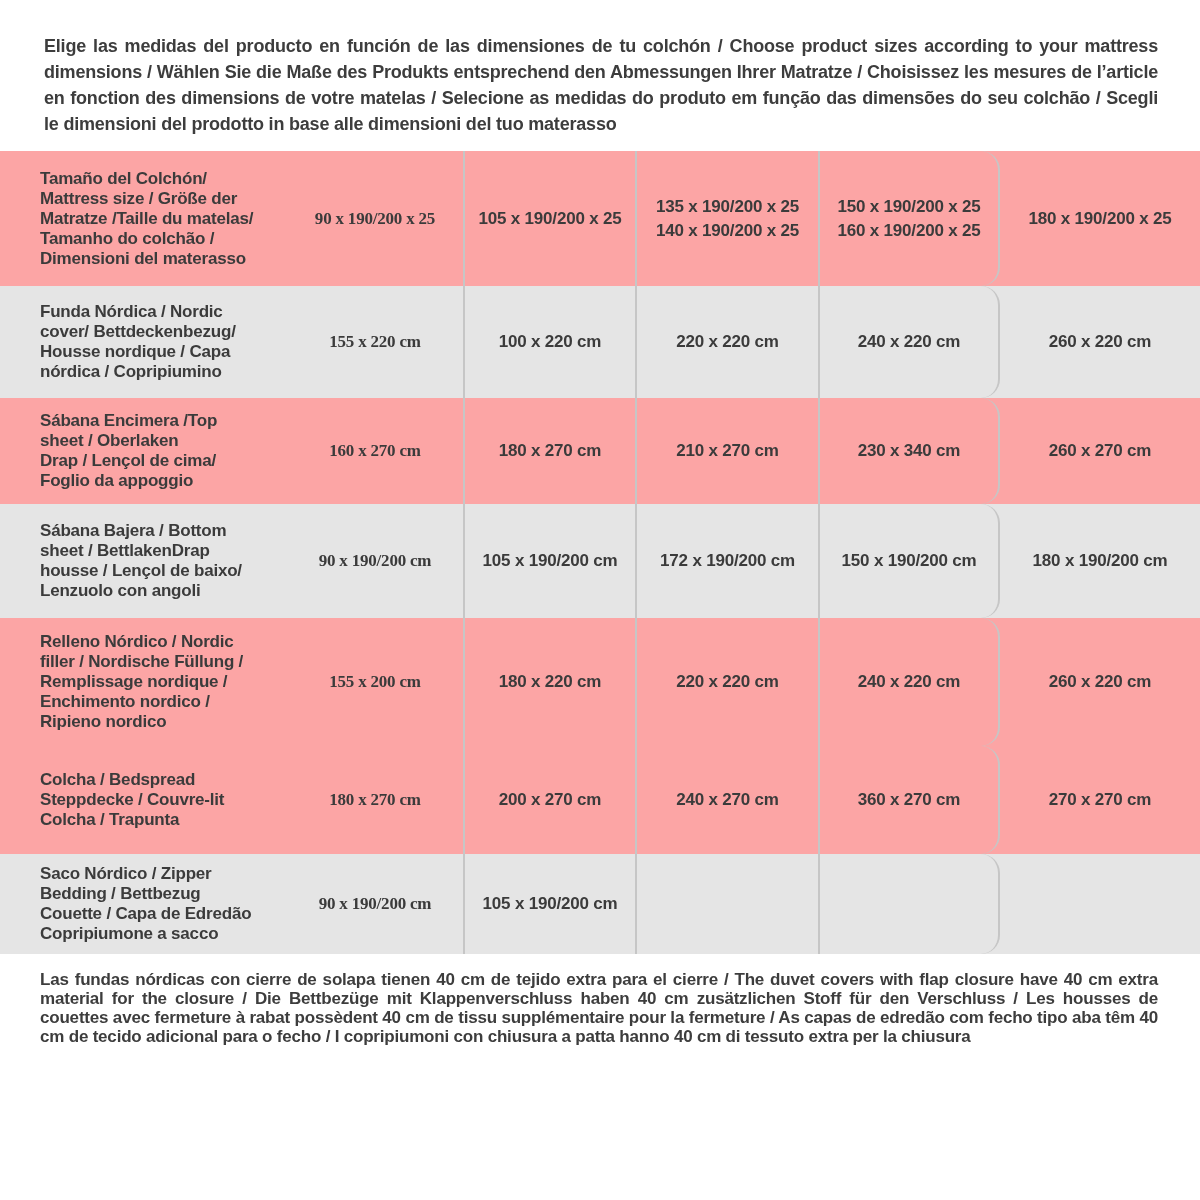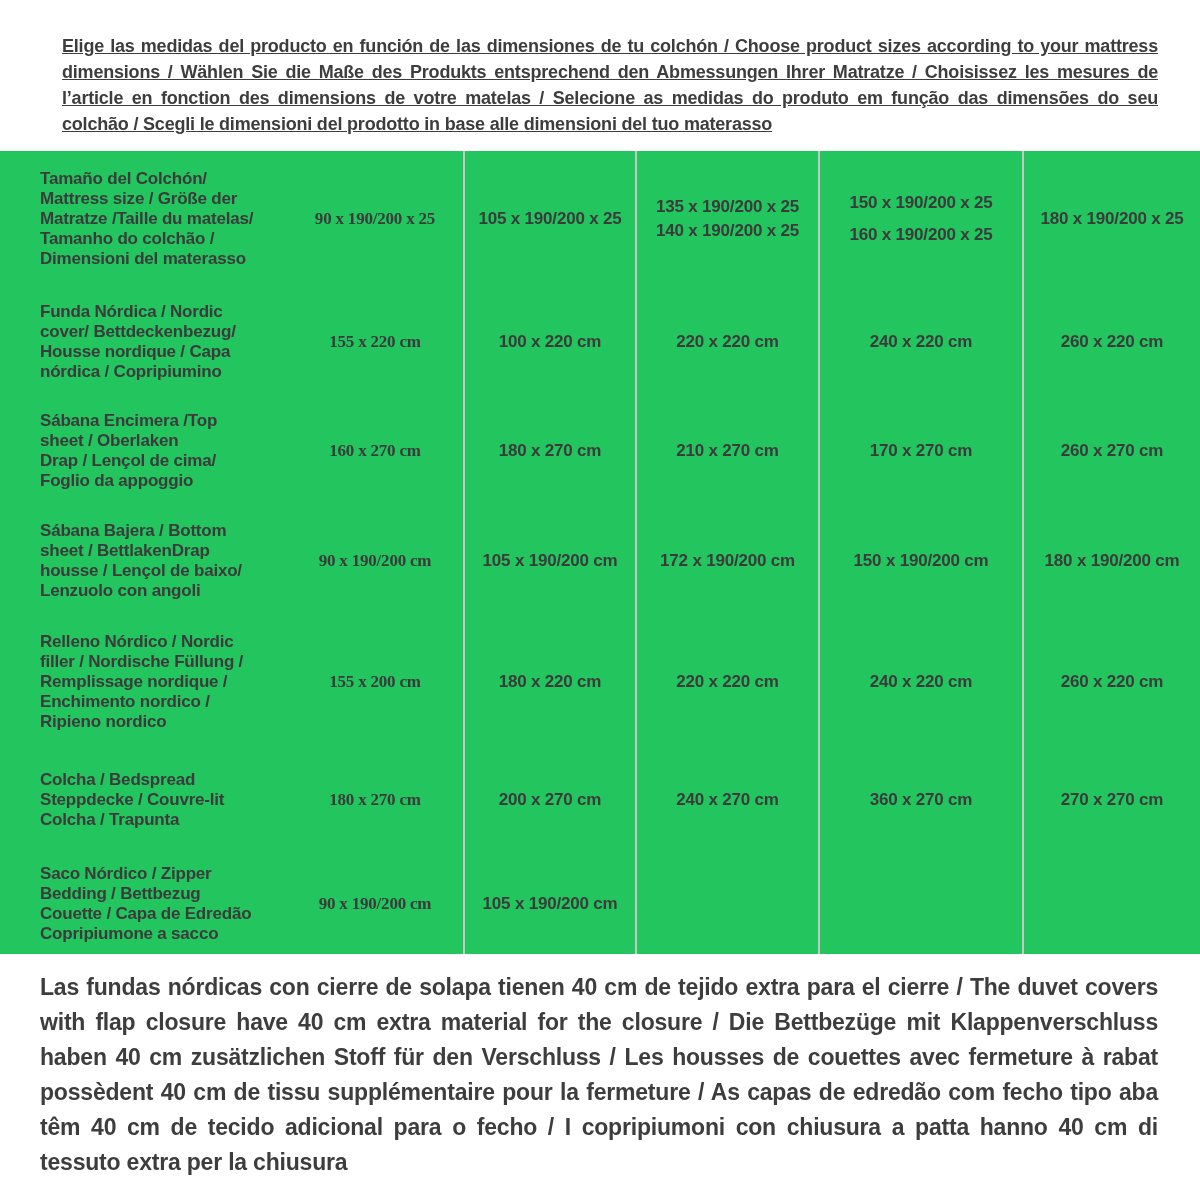--- a/index.html
+++ b/index.html
@@ -16,40 +16,39 @@
     overflow: hidden;
   }
   .intro, .legal {
     font-weight: bold;
     text-align: justify;
     white-space: normal;
     color: #3d3d3d;
     letter-spacing: -0.2px;
   }
   .intro {
-    margin: 33px 42px 14px 62px;
+    margin: 33px 42px 14px 44px;
     font-size: 18px;
     line-height: 26px;
-    text-decoration: underline;
   }
   .legal {
     margin: 16px 42px 0 40px;
-    font-size: 23px;
-    line-height: 35px;
+    font-size: 17px;
+    line-height: 19px;
   }
   .size-table {
     width: 1200px;
   }
   .row {
     display: flex;
     align-items: stretch;
     width: 1200px;
   }
-  .row.gray { background: #22c55e; }
-  .row.white { background: #22c55e; }
+  .row.gray { background: #fca5a5; }
+  .row.white { background: #e5e5e5; }
   .cell {
     box-sizing: border-box;
     display: flex;
     align-items: center;
     justify-content: center;
     font-weight: bold;
     font-size: 17px;
     letter-spacing: -0.2px;
     white-space: pre-line;
     text-align: center;
@@ -60,21 +59,21 @@
     justify-content: flex-start;
     text-align: left;
     padding: 10px 12px 10px 40px;
     line-height: 20px;
     font-size: 17px;
   }
   .cell.sep { border-right: 2px solid #c6c6c6; }
   .cell.c1 { width: 178px; font-family: Liberation Serif, serif; }
   .cell.c2 { width: 172px; }
   .cell.c3 { width: 183px; line-height: 24px; }
-  .cell.c4 { width: 204px; line-height: 32px; }
+  .cell.c4 { width: 180px; line-height: 24px; border-radius: 19px; }
   .cell.c5 { flex: 1; }
   .row.header { min-height: 135px; }
   .row.r1 { min-height: 112px; }
   .row.r2 { min-height: 106px; }
   .row.r3 { min-height: 114px; }
   .row.r4 { min-height: 128px; }
   .row.r5 { min-height: 110px; }
   .row.r6 { min-height: 108px; }
   .row.r7 { min-height: 100px; }
 </style>
@@ -113,21 +112,21 @@
   </div>
 
   <div class="row r2 gray">
     <div class="cell lbl">Sábana Encimera /Top
 sheet / Oberlaken
 Drap / Lençol de cima/
 Foglio da appoggio</div>
     <div class="cell c1 sep">160 x 270 cm</div>
     <div class="cell c2 sep">180 x 270 cm</div>
     <div class="cell c3 sep">210 x 270 cm</div>
-    <div class="cell c4 sep">170 x 270 cm</div>
+    <div class="cell c4 sep">230 x 340 cm</div>
     <div class="cell c5">260 x 270 cm</div>
   </div>
 
   <div class="row r3 white">
     <div class="cell lbl">Sábana Bajera / Bottom
 sheet / BettlakenDrap
 housse / Lençol de baixo/
 Lenzuolo con angoli</div>
     <div class="cell c1 sep">90 x 190/200 cm</div>
     <div class="cell c2 sep">105 x 190/200 cm</div>

